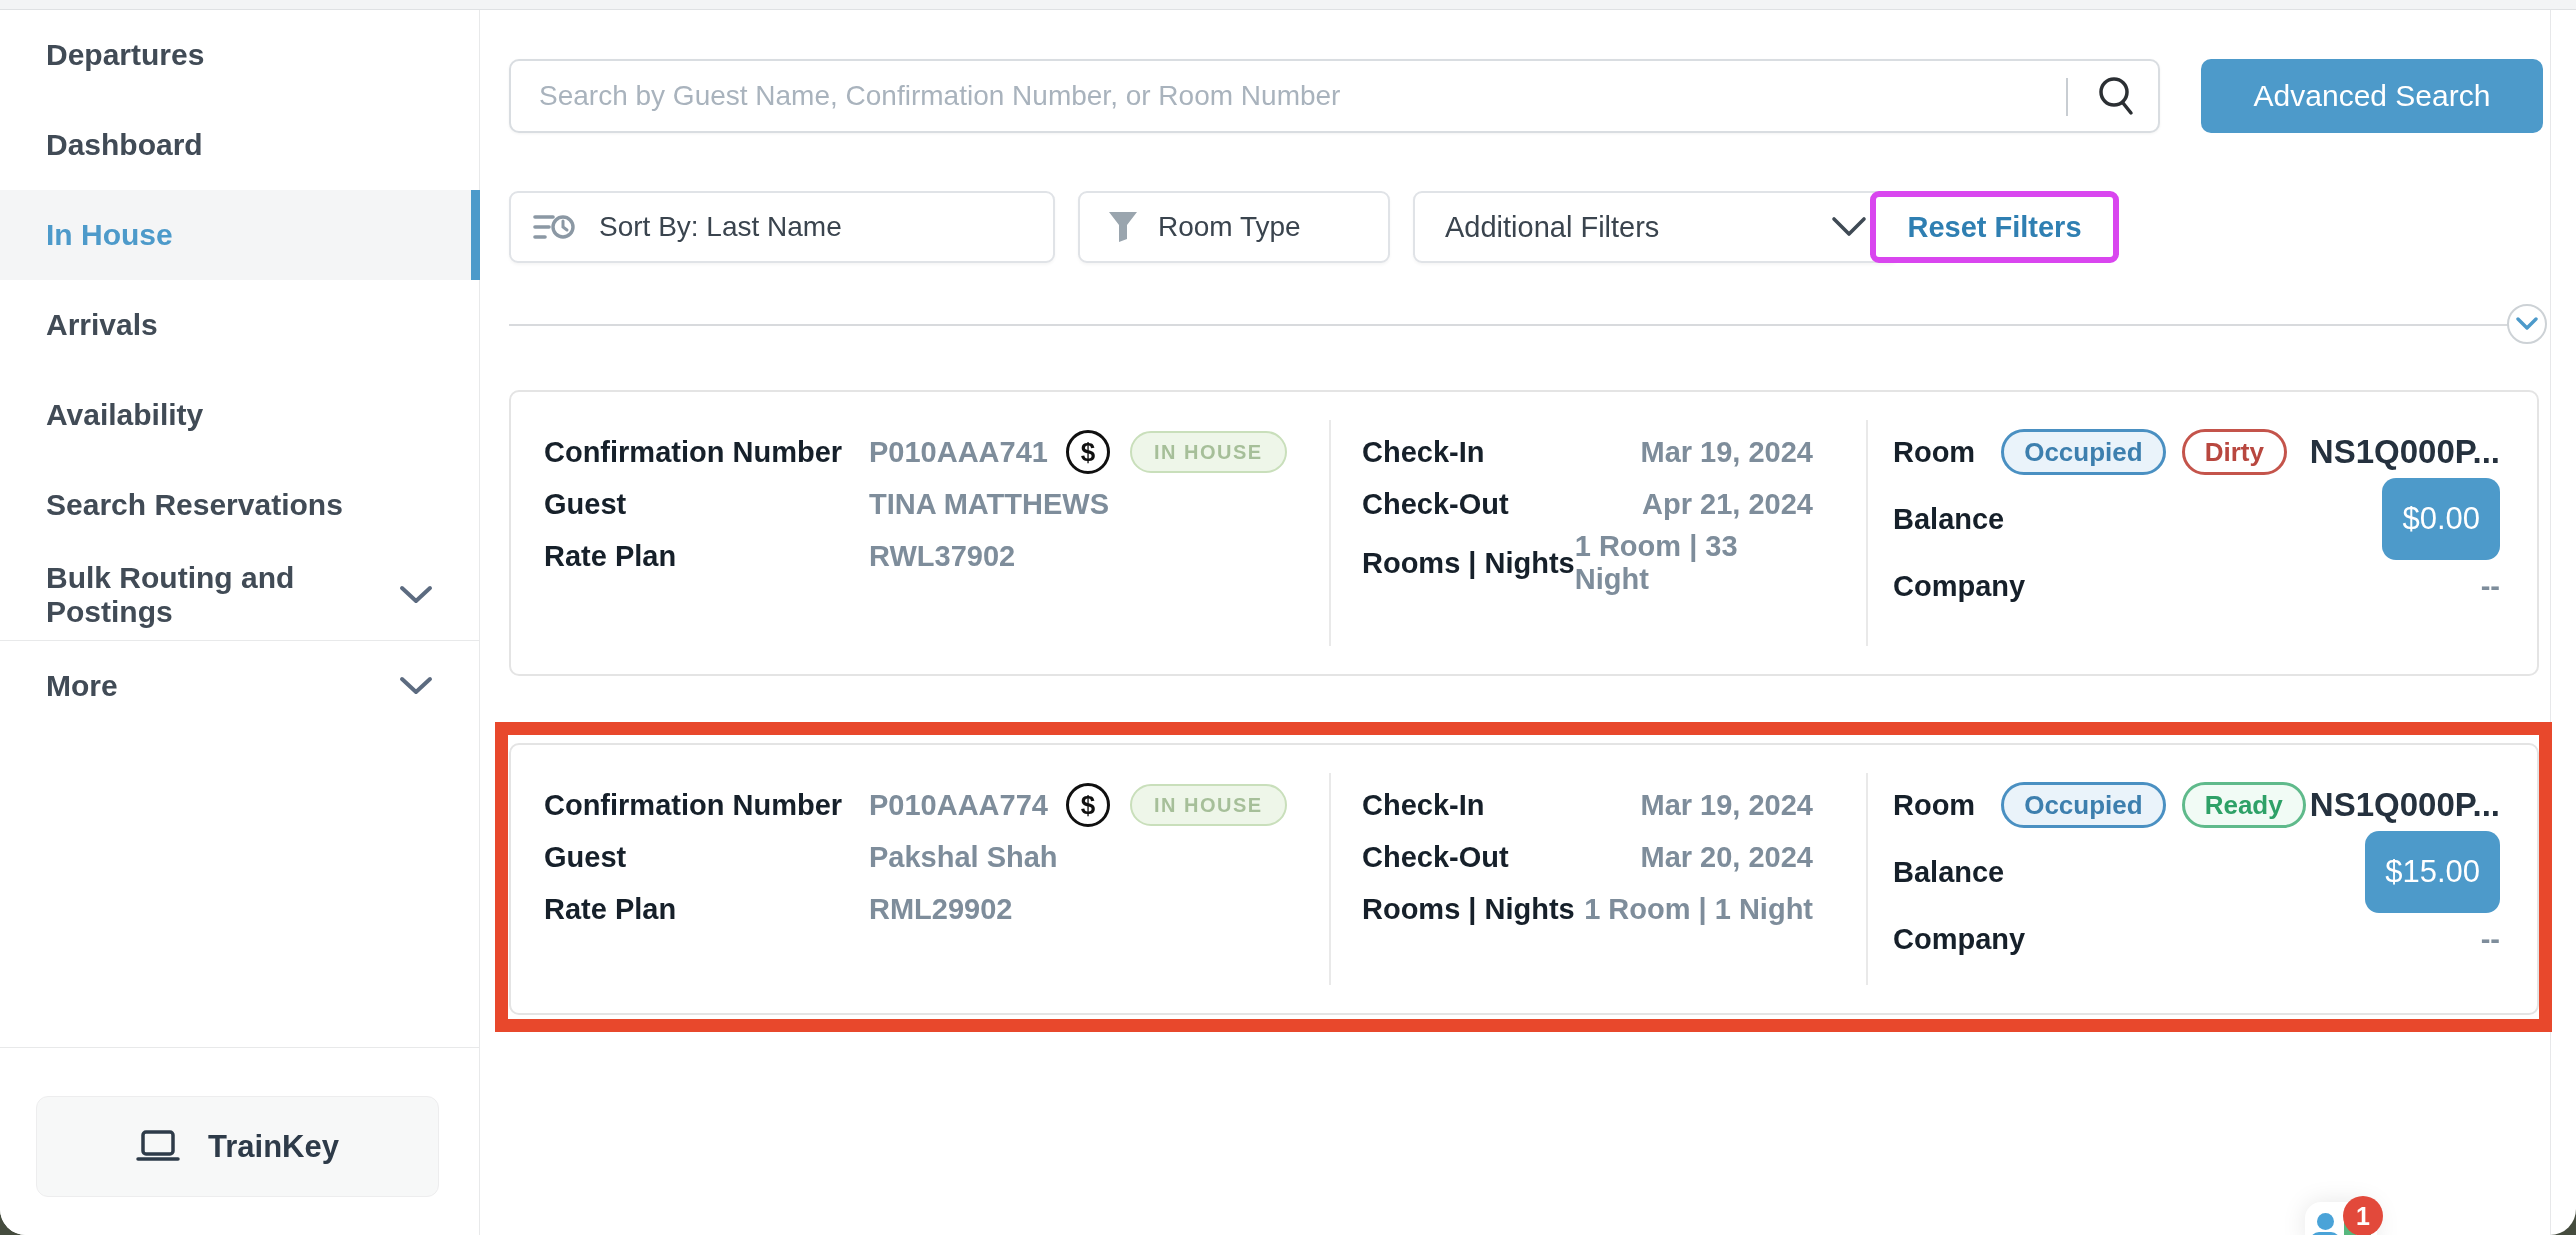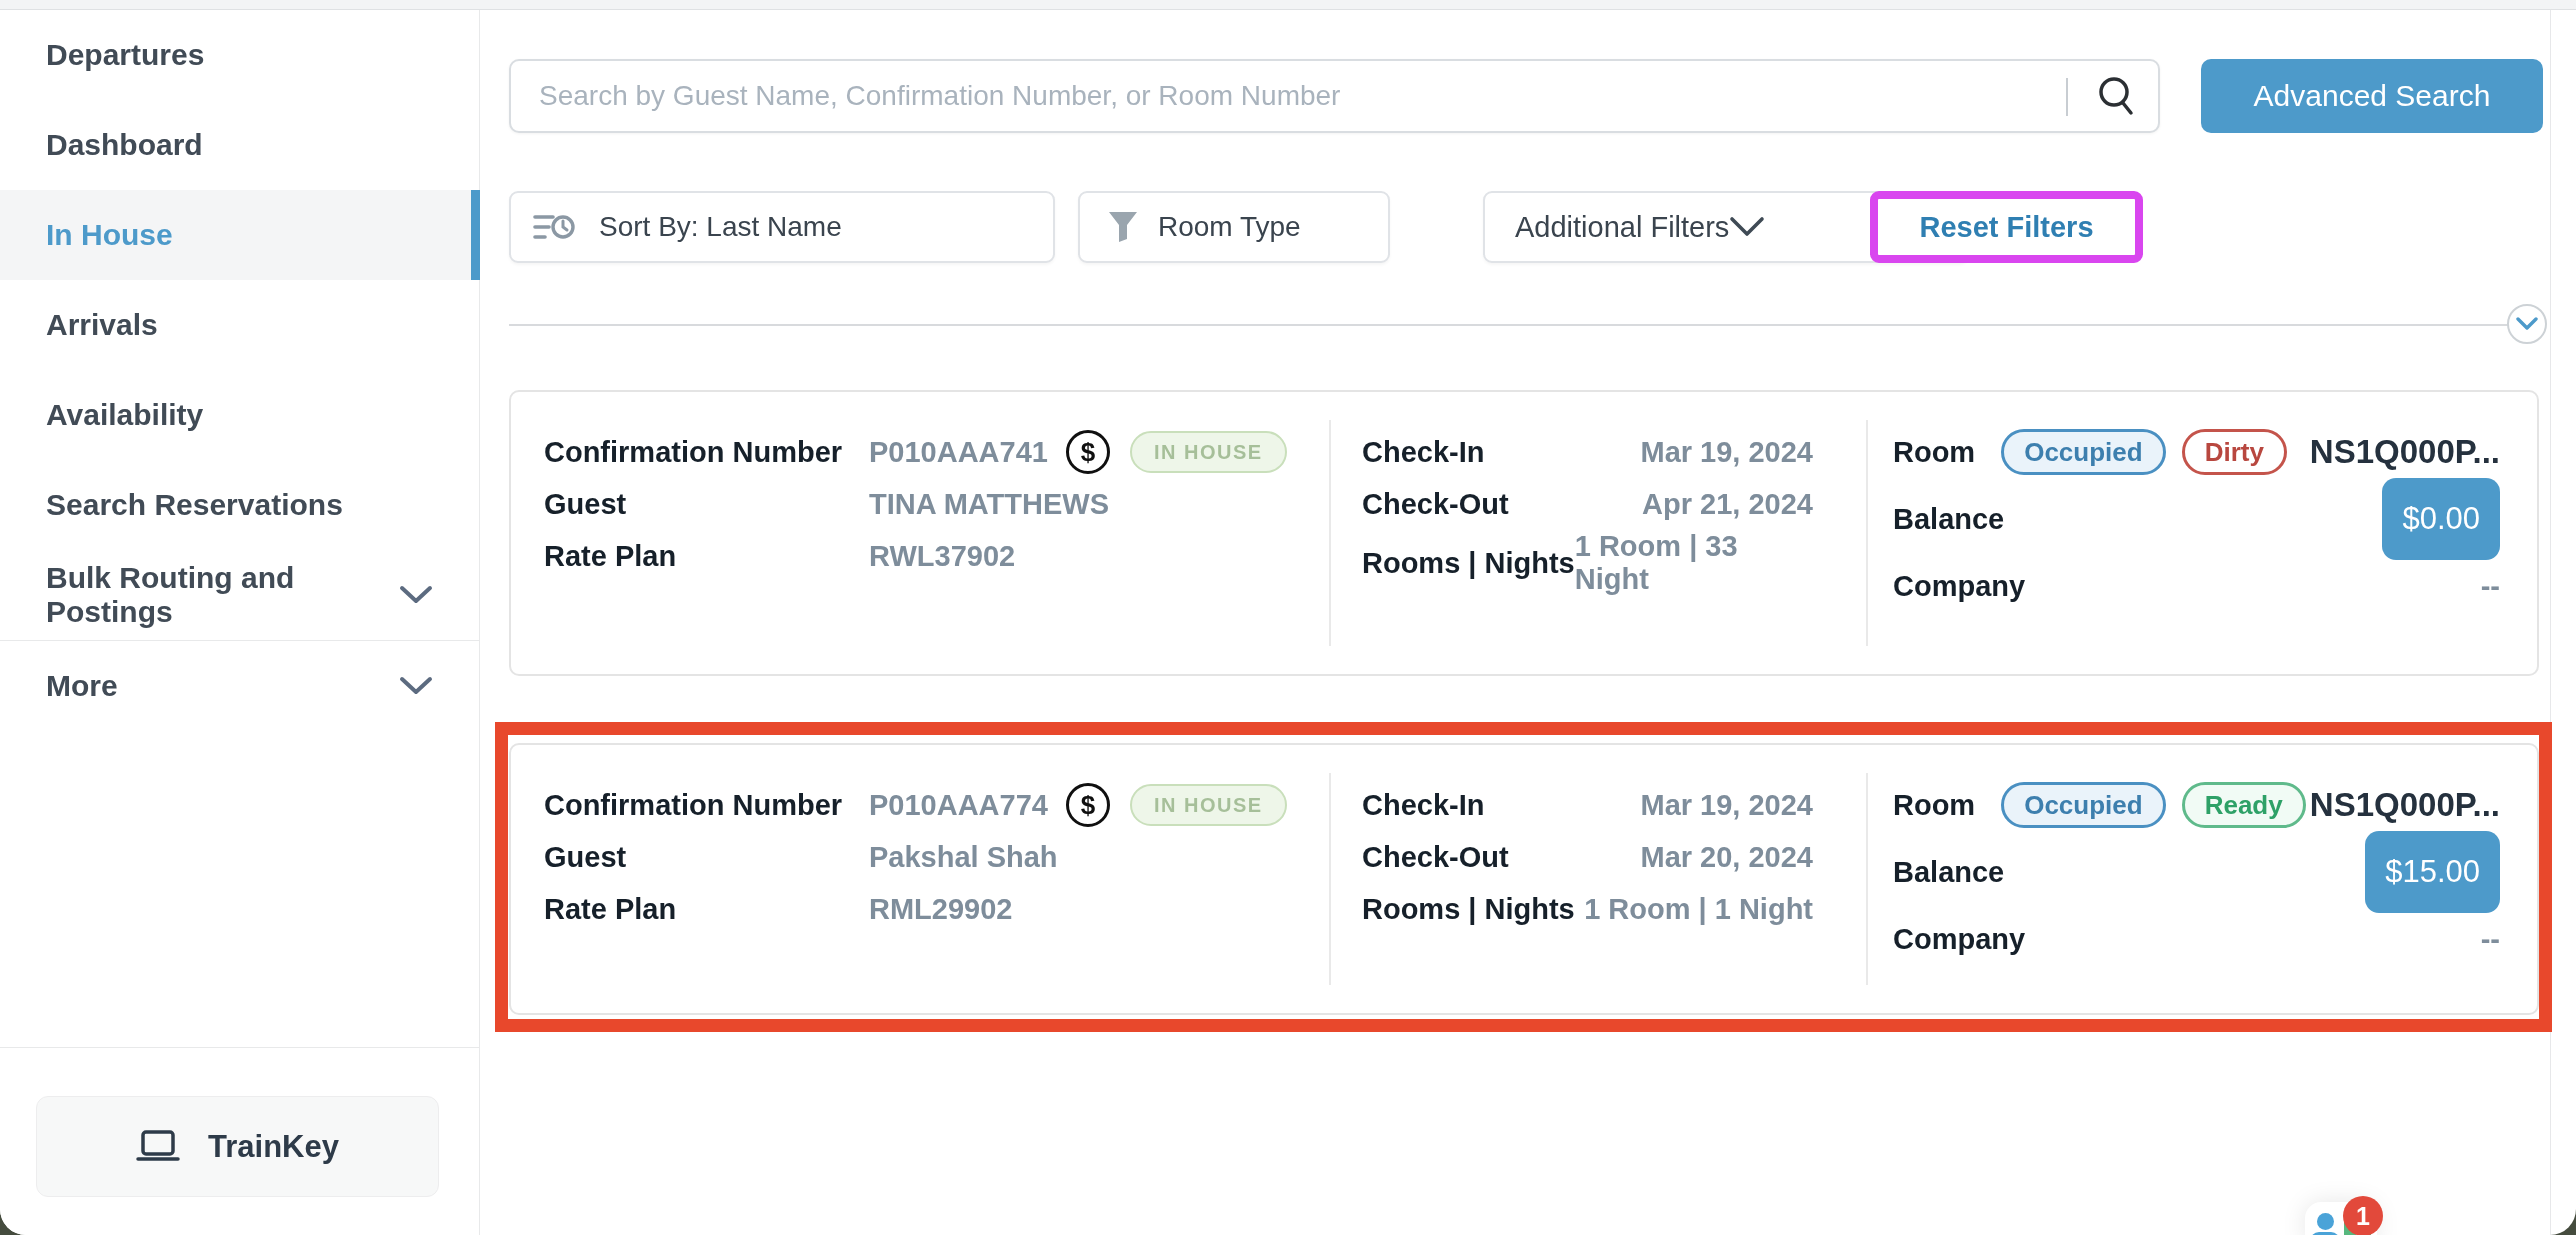--- a/index.html
+++ b/index.html
@@ -32,22 +32,22 @@
   .search-divider{position:absolute;left:2066px;top:78px;height:38px;width:2px;background:#c8cdd2}
   .search-icon{position:absolute;left:2093px;top:72px;width:48px;height:48px;cursor:pointer}
   .adv-btn{position:absolute;left:2201px;top:59px;width:342px;height:74px;background:#4d9aca;border:none;border-radius:10px;
     color:#fff;font-size:30px;font-family:inherit;cursor:pointer}
 
   
   .filter-btn{position:absolute;top:191px;height:72px;box-sizing:border-box;background:#fff;border:2px solid #e0e3e7;border-radius:9px;
     display:flex;align-items:center;font-size:28px;color:#3a444e;box-shadow:0 2px 3px rgba(0,0,0,.04);cursor:pointer}
   .fb-sort{left:509px;width:546px;padding-left:20px;gap:22px}
   .fb-roomtype{left:1078px;width:312px;padding-left:26px;gap:18px}
-  .fb-additional{left:1483px;width:486px;padding:0 30px;font-size:29px}
-  .fb-reset{left:1870px;width:273px;justify-content:center;border:8px solid #d946ef;color:#2f7fb2;font-weight:600;font-size:29px;box-shadow:none}
+  .fb-additional{left:1413px;width:486px;padding:0 30px;justify-content:space-between;font-size:29px}
+  .fb-reset{left:1870px;width:249px;justify-content:center;border:6px solid #d946ef;color:#2f7fb2;font-weight:600;font-size:29px;box-shadow:none}
 
   .collapse-line{position:absolute;left:509px;top:324px;width:2001px;height:2px;background:#d8dadd}
   .collapse-circle{position:absolute;left:2507px;top:304px;width:40px;height:40px;border:2px solid #cdd2d6;border-radius:50%;background:#fff;
     display:flex;align-items:center;justify-content:center;cursor:pointer;box-sizing:border-box}
 
   
   .card{position:absolute;left:509px;width:2030px;box-sizing:border-box;background:#fff;border:2px solid #e4e4e4;border-radius:10px;
     display:flex;cursor:pointer;z-index:2}
   .card-1{top:390px;height:286px}
   .card-2{top:743px;height:272px}

